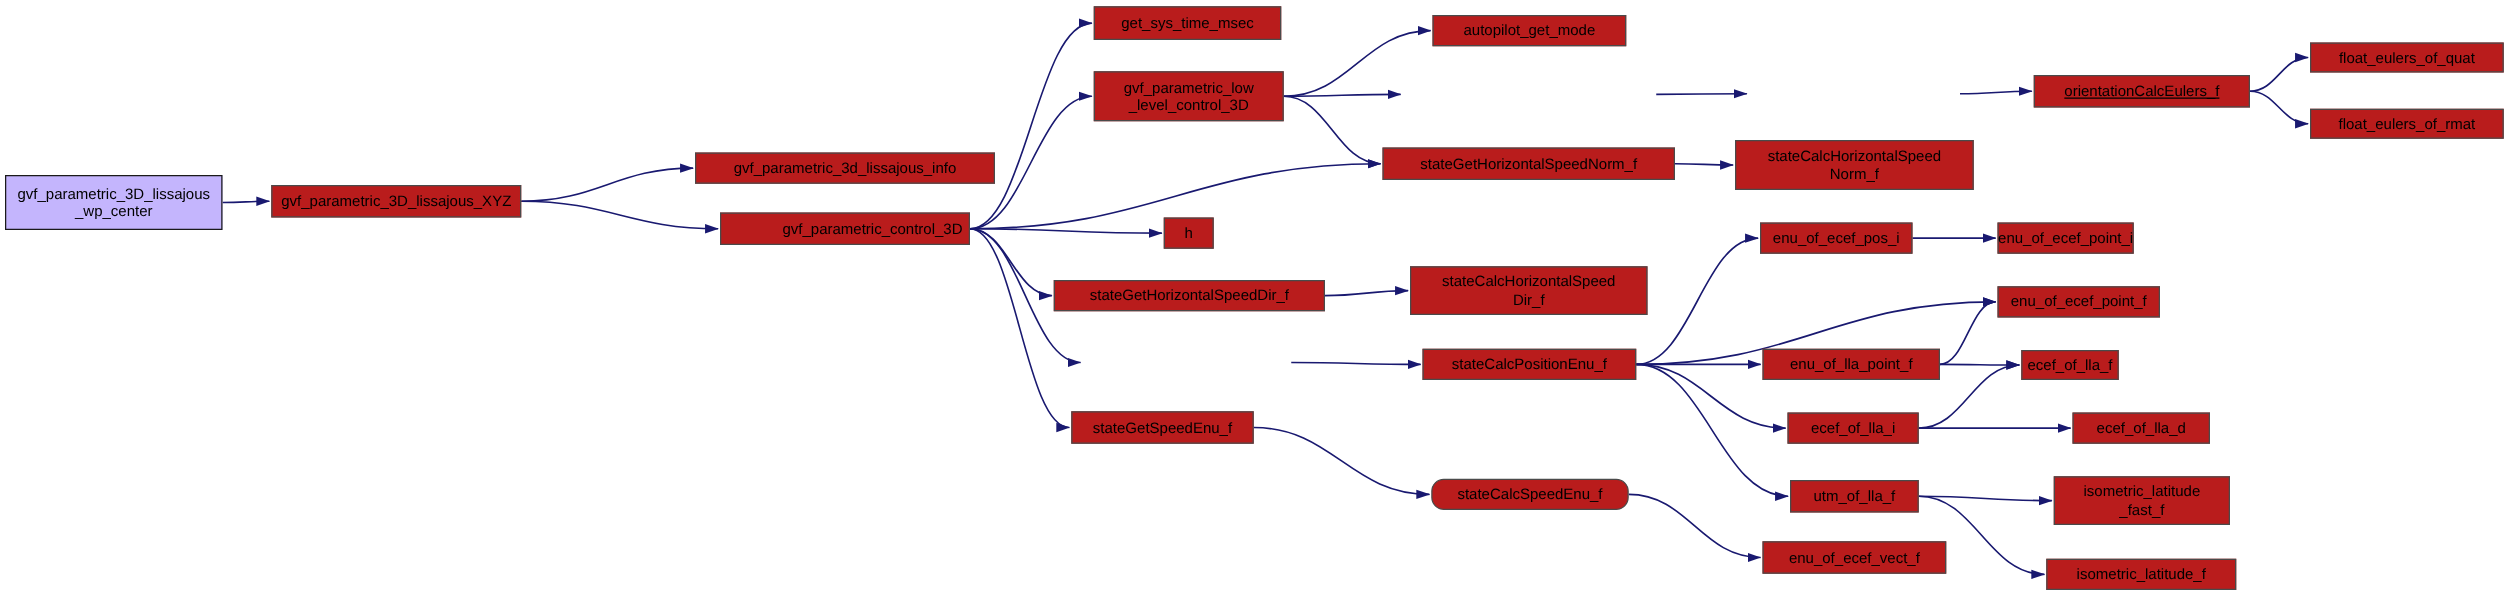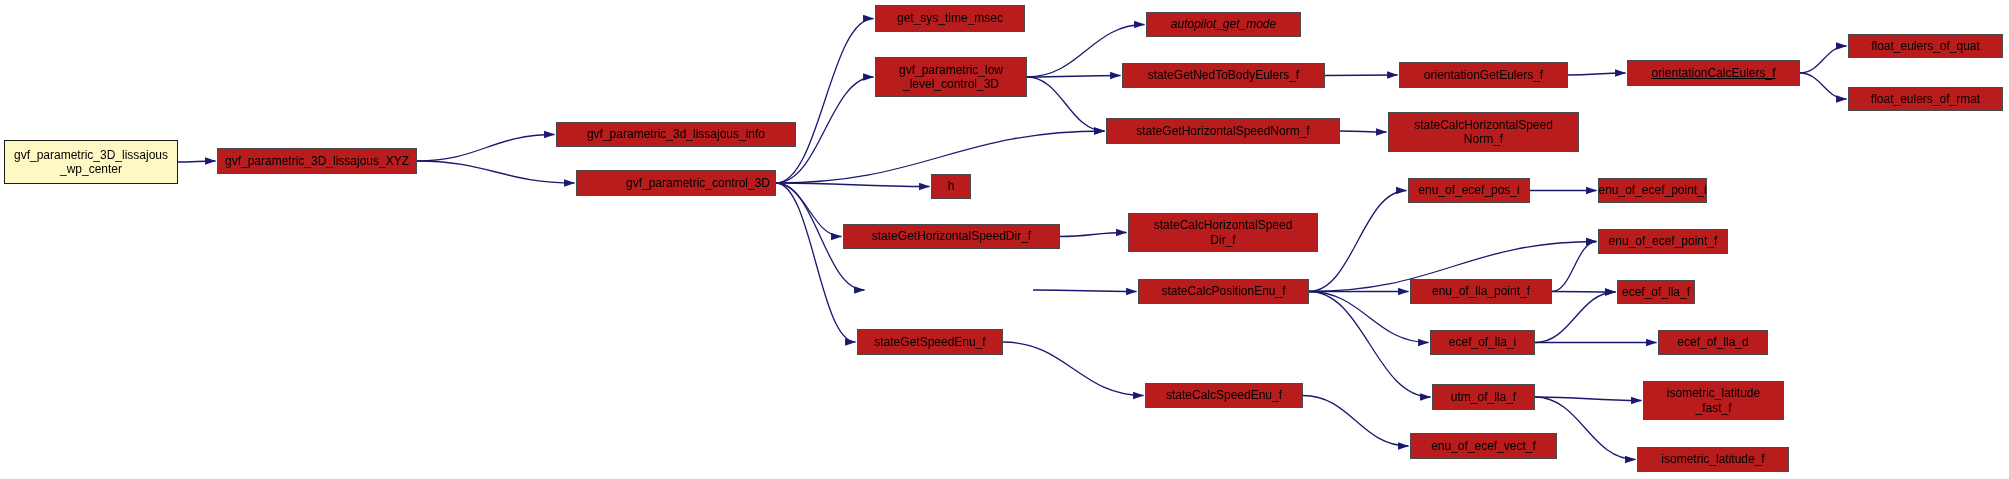--- a/index.html
+++ b/index.html
@@ -30,21 +30,21 @@
     align-items: center;
     justify-content: center;
     text-align: center;
     font-size: 12px;
     line-height: 1.18;
     color: #000000;
     white-space: pre-line;
     cursor: pointer;
   }
   .node.root {
-    background: #fef9c3;
+    background: #c4b5fd;
     border: 1.5px solid #1a1a1a;
     cursor: default;
   }
   .edge {
     fill: none;
     stroke: #191970;
     stroke-width: 1.3;
   }
 </style>
 </head>
@@ -93,36 +93,34 @@
       <path d="M1303,395.5 C1350.475,395.5 1361.025,446 1408.5,446" class="edge" stroke="#191970" marker-end="url(#arrow)"></path>
     </svg>
 <div class="node root" style="left: 4px; top: 140px; width: 174px; height: 44px;"><span>gvf_parametric_3D_lissajous
 _wp_center</span></div>
     <div class="node" style="left: 217px; top: 148px; width: 200px; height: 26px; border-color: rgb(74, 74, 74);"><span>gvf_parametric_3D_lissajous_XYZ</span></div>
     <div class="node" style="left: 556px; top: 122px; width: 240px; height: 25px; border-color: rgb(74, 74, 74);"><span>gvf_parametric_3d_lissajous_info</span></div>
     <div class="node" style="left: 576px; top: 170px; width: 200px; height: 26px; border-color: rgb(74, 74, 74); padding-left: 44px;"><span>gvf_parametric_control_3D</span></div>
     <div class="node" style="left: 875px; top: 5px; width: 150px; height: 27px; border-color: rgb(74, 74, 74);"><span>get_sys_time_msec</span></div>
     <div class="node" style="left: 875px; top: 57px; width: 152px; height: 40px; border-color: rgb(74, 74, 74);"><span>gvf_parametric_low
 _level_control_3D</span></div>
-    <div class="node" style="left: 1146px; top: 12px; width: 155px; height: 25px; border-color: rgb(74, 74, 74); font-style: italic;"><span>autopilot_get_mode</span></div>
-    <div class="node" style="left: 1122px; top: 63px; width: 203px; height: 25px; border-color: rgb(74, 74, 74);"><span>stateGetNedToBodyEulers_f</span></div>
+    <div class="node" style="left: 1146px; top: 12px; width: 155px; height: 25px; border-color: rgb(74, 74, 74);"><span>autopilot_get_mode</span></div>
     <div class="node" style="left: 1106px; top: 118px; width: 234px; height: 26px; border-color: rgb(74, 74, 74);"><span>stateGetHorizontalSpeedNorm_f</span></div>
     <div class="node" style="left: 931px; top: 174px; width: 40px; height: 25px; border-color: rgb(74, 74, 74);"><span>h</span></div>
     <div class="node" style="left: 843px; top: 224px; width: 217px; height: 25px; border-color: rgb(74, 74, 74);"><span>stateGetHorizontalSpeedDir_f</span></div>
     <div class="node" style="left: 857px; top: 329px; width: 146px; height: 26px; border-color: rgb(74, 74, 74);"><span>stateGetSpeedEnu_f</span></div>
-    <div class="node" style="left: 1399px; top: 62px; width: 169px; height: 26px; border-color: rgb(74, 74, 74);"><span>orientationGetEulers_f</span></div>
     <div class="node" style="left: 1627px; top: 60px; width: 173px; height: 26px; border-color: rgb(74, 74, 74); text-decoration: underline;"><span>orientationCalcEulers_f</span></div>
     <div class="node" style="left: 1848px; top: 34px; width: 155px; height: 24px; border-color: rgb(74, 74, 74);"><span>float_eulers_of_quat</span></div>
     <div class="node" style="left: 1848px; top: 87px; width: 155px; height: 24px; border-color: rgb(74, 74, 74);"><span>float_eulers_of_rmat</span></div>
     <div class="node" style="left: 1388px; top: 112px; width: 191px; height: 40px; border-color: rgb(74, 74, 74);"><span>stateCalcHorizontalSpeed
 Norm_f</span></div>
     <div class="node" style="left: 1128px; top: 213px; width: 190px; height: 39px; border-color: rgb(74, 74, 74);"><span>stateCalcHorizontalSpeed
 Dir_f</span></div>
     <div class="node" style="left: 1138px; top: 279px; width: 171px; height: 25px; border-color: rgb(74, 74, 74);"><span>stateCalcPositionEnu_f</span></div>
-    <div class="node" style="left: 1145px; top: 383px; width: 158px; height: 25px; border-color: rgb(74, 74, 74);"><span>stateCalcSpeedEnu_f</span></div>
+    <div class="node" style="left: 1145px; top: 383px; width: 158px; height: 25px; border-color: rgb(74, 74, 74); border-radius: 10px;"><span>stateCalcSpeedEnu_f</span></div>
     <div class="node" style="left: 1408px; top: 178px; width: 122px; height: 25px; border-color: rgb(74, 74, 74);"><span>enu_of_ecef_pos_i</span></div>
     <div class="node" style="left: 1598px; top: 178px; width: 109px; height: 25px; border-color: rgb(74, 74, 74);"><span>enu_of_ecef_point_i</span></div>
     <div class="node" style="left: 1598px; top: 229px; width: 130px; height: 25px; border-color: rgb(74, 74, 74);"><span>enu_of_ecef_point_f</span></div>
     <div class="node" style="left: 1410px; top: 279px; width: 142px; height: 25px; border-color: rgb(74, 74, 74);"><span>enu_of_lla_point_f</span></div>
     <div class="node" style="left: 1617px; top: 280px; width: 78px; height: 24px; border-color: rgb(74, 74, 74);"><span>ecef_of_lla_f</span></div>
     <div class="node" style="left: 1430px; top: 330px; width: 105px; height: 25px; border-color: rgb(74, 74, 74);"><span>ecef_of_lla_i</span></div>
     <div class="node" style="left: 1658px; top: 330px; width: 110px; height: 25px; border-color: rgb(74, 74, 74);"><span>ecef_of_lla_d</span></div>
     <div class="node" style="left: 1432px; top: 384px; width: 103px; height: 26px; border-color: rgb(74, 74, 74);"><span>utm_of_lla_f</span></div>
     <div class="node" style="left: 1410px; top: 433px; width: 147px; height: 26px; border-color: rgb(74, 74, 74);"><span>enu_of_ecef_vect_f</span></div>
     <div class="node" style="left: 1643px; top: 381px; width: 141px; height: 39px; border-color: rgb(74, 74, 74);"><span>isometric_latitude

